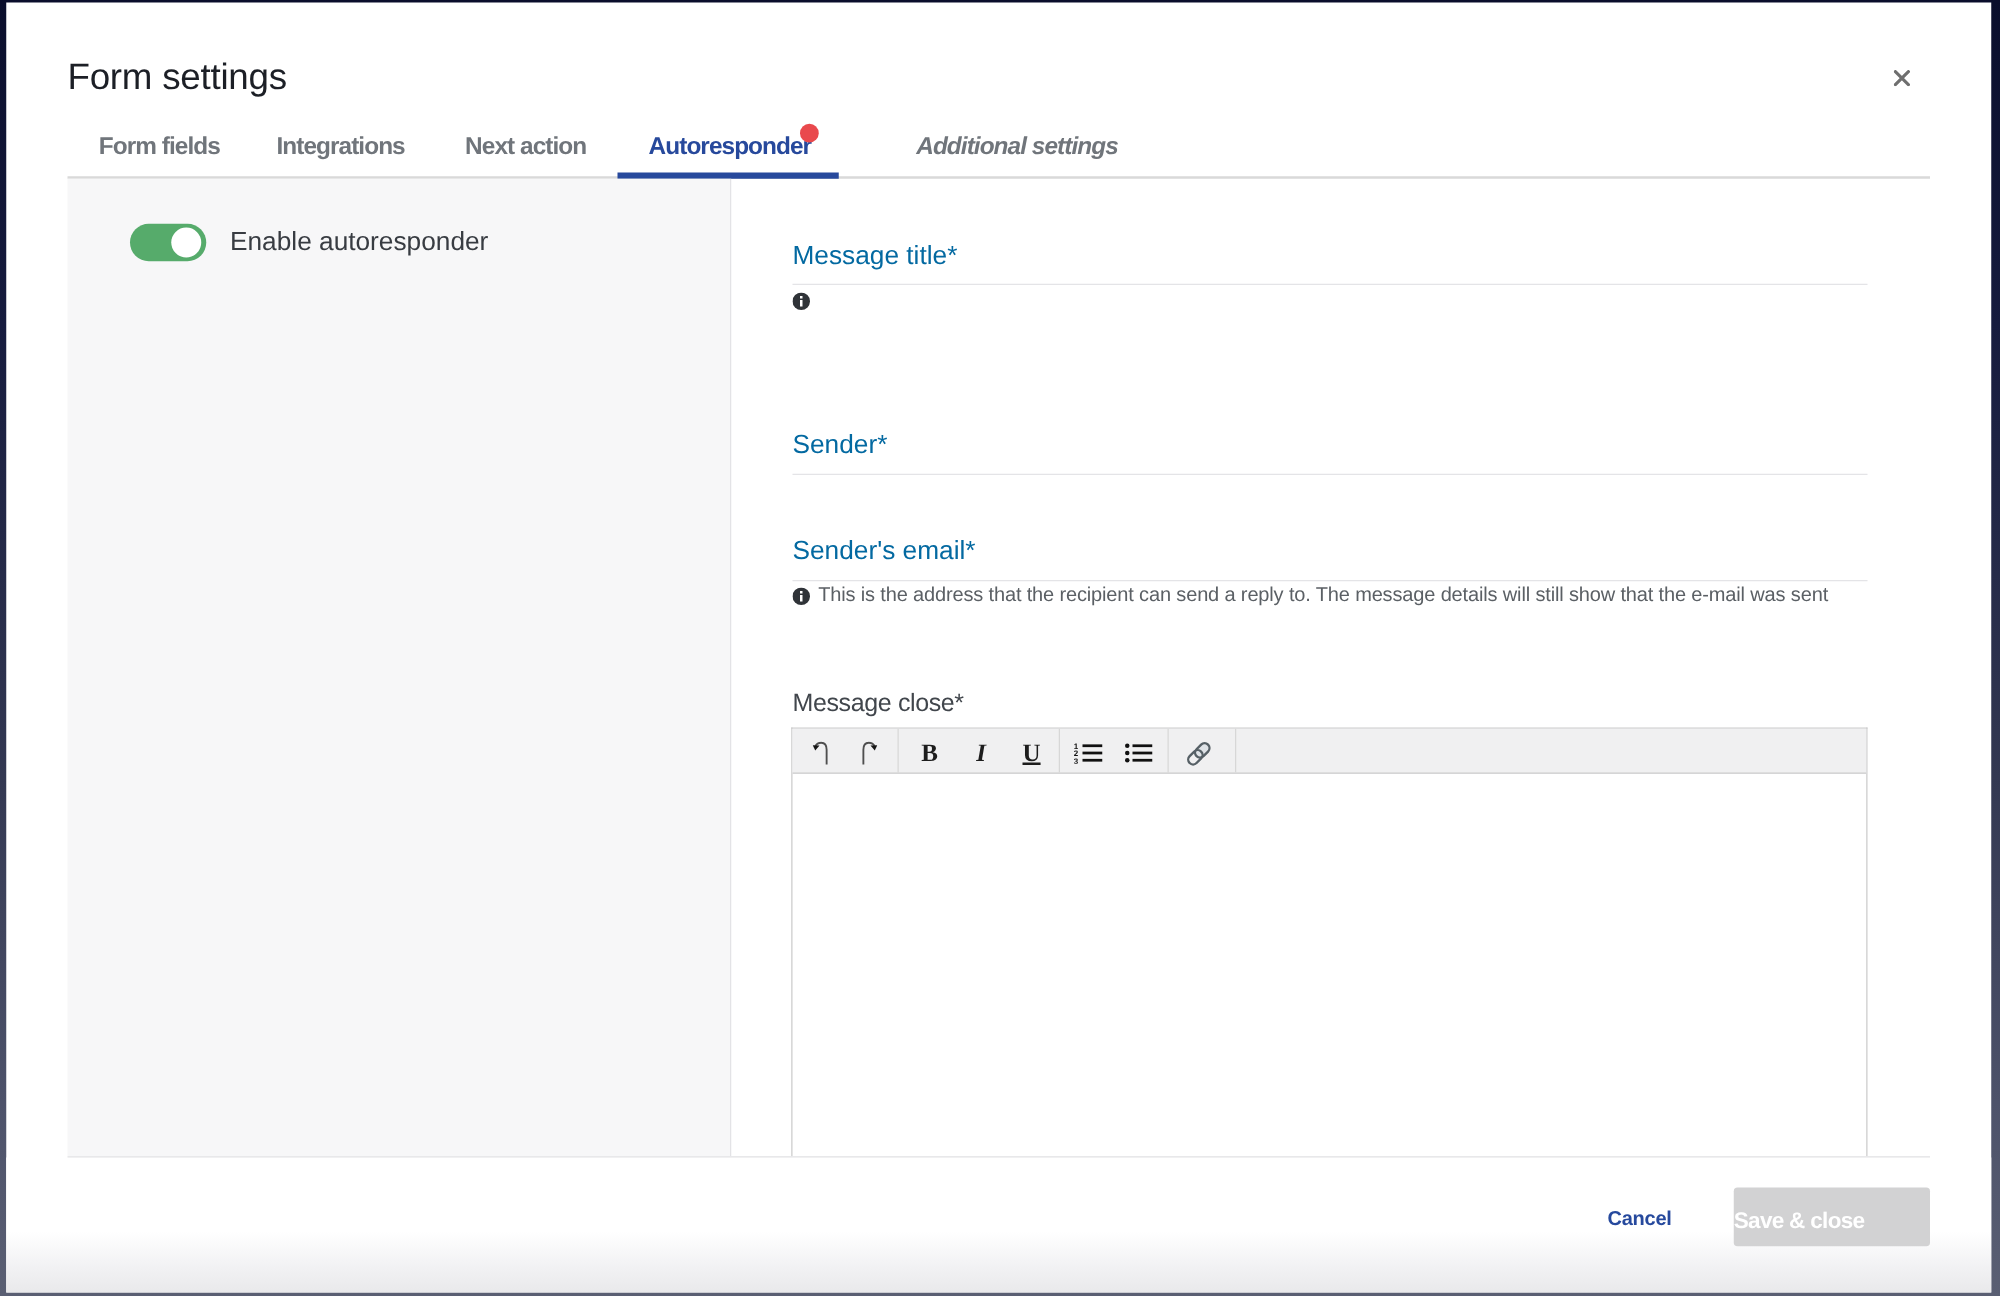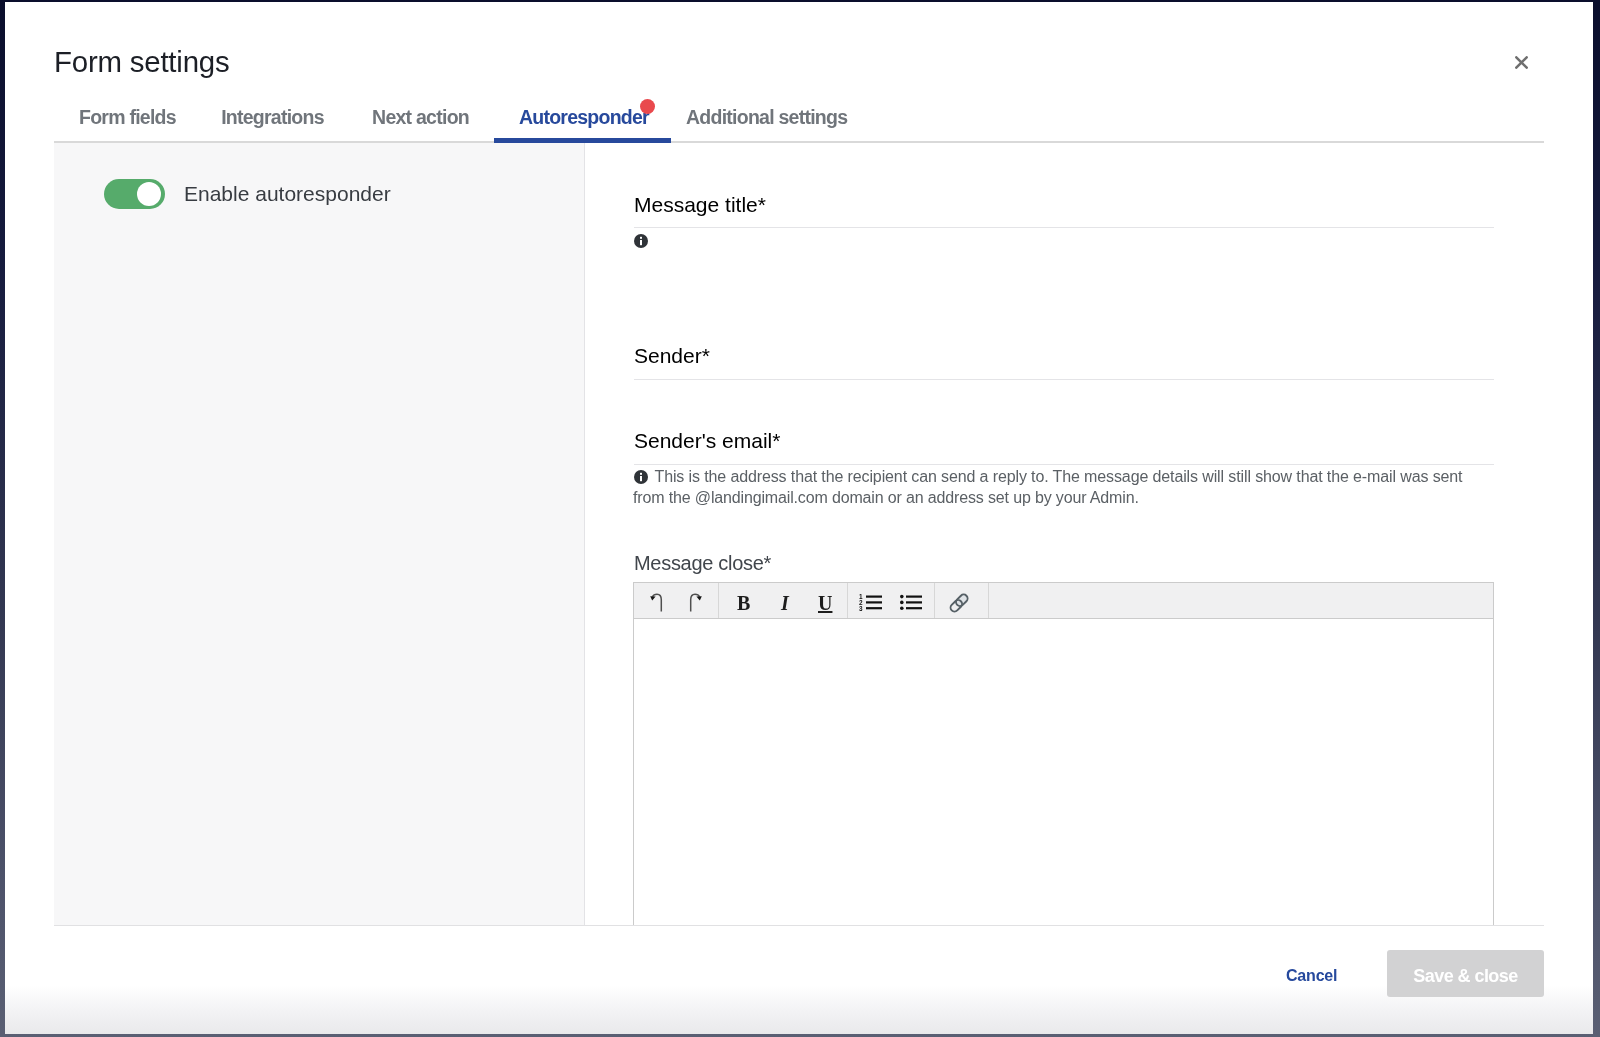--- a/index.html
+++ b/index.html
@@ -25,48 +25,48 @@
   .tabline { left:49px; top:139px; width:1490px; height:2px; background:#d9d9d9; }
   .tabblue { left:489px; top:136px; width:177px; height:5px; background:#27499c; }
   .reddot { left:635px; top:97px; width:15px; height:15px; border-radius:50%; background:#e9494d; }
   
   .leftpanel { left:49px; top:141px; width:530px; height:782px; background:#f7f7f8; }
   .vdivider { left:579px; top:141px; width:1px; height:782px; background:#e3e3e6; }
   .toggle { left:99px; top:177px; width:61px; height:30px; border-radius:15px; background:#56ab6b; }
   .knob { position:absolute; left:33px; top:3px; width:24px; height:24px; border-radius:50%; background:#fff; }
   .tlabel { left:179px; top:181px; font-size:21px; line-height:21px; color:#383c42; }
   
-  .ph { font-size:21px; line-height:21px; color:#000000; }
+  .ph { font-size:21px; line-height:21px; color:#0369a1; }
   .fline { height:1px; background:#e4e4e7; }
   .info { font-size:16px; line-height:20px; color:#5b6065; }
   .infoicon { width:14px; height:14px; }
   .mlabel { left:629px; top:551px; font-size:20px; line-height:20px; letter-spacing:-0.3px; color:#41464c; }
   
   .editor { left:628px; top:580px; width:861px; height:343px; border:1px solid #cbcbcb; border-bottom:none; background:#fff; }
   .toolbar { position:absolute; left:0; top:0; width:100%; height:36px; background:#f0f0f1; border-bottom:1px solid #cbcbcb; }
   .sep { position:absolute; top:0; width:1px; height:35px; background:#d7d7d7; }
   
   .botline { left:49px; top:923px; width:1490px; height:1px; background:#e1e1e3; }
   .footer { left:0px; top:924px; width:1588px; height:108px; background:linear-gradient(180deg, #ffffff 0%, #ffffff 55%, #f2f2f4 80%, #e9e9eb 100%); }
   .cancel { left:1281px; top:964.2px; font-size:16px; line-height:19px; letter-spacing:-0.2px; font-weight:bold; color:#26499d; }
   .savebtn { left:1382px; top:948px; width:157px; height:47px; background:#d2d2d3; border-radius:3px;
-             font-size:18px; line-height:53px; letter-spacing:-0.55px; font-weight:bold; color:#ffffff; text-align:center; }
+             font-size:18px; line-height:53px; letter-spacing:-0.55px; font-weight:bold; color:#ffffff; }
 </style>
 </head>
 <body>
 <div class="modal">
   <div class="abs title">Form settings</div>
   <svg class="abs closex" width="13" height="13" viewBox="0 0 13 13">
     <path d="M1.3 1.3 L11.7 11.7 M11.7 1.3 L1.3 11.7" stroke="#6f6f6f" stroke-width="2.5" stroke-linecap="round"></path>
   </svg>
   <div class="abs tab" style="left:74px;">Form fields</div>
   <div class="abs tab" style="left:216.2px;">Integrations</div>
   <div class="abs tab" style="left:367.1px;">Next action</div>
   <div class="abs tab active" style="left:513.9px;">Autoresponder</div>
-  <div class="abs tab" style="left:681px;">Additional settings</div>
+  <div class="abs tab" style="left:728px;font-style:italic;">Additional settings</div>
   <div class="abs tabline"></div>
   <div class="abs tabblue"></div>
   <div class="abs reddot"></div>
 
   <div class="abs leftpanel"></div>
   <div class="abs vdivider"></div>
   <div class="abs toggle">
       <div class="knob"></div>
     </div>
   <div class="abs tlabel">Enable autoresponder</div>
@@ -83,21 +83,20 @@
   <div class="abs fline" style="left:629px; top:377px; width:860px;"></div>
 
   <div class="abs ph" style="left:629px; top:428px;">Sender's email*</div>
   <div class="abs fline" style="left:629px; top:462px; width:860px;"></div>
   <svg class="abs infoicon" style="left:629px; top:468px;" viewBox="0 0 14 14">
     <circle cx="7" cy="7" r="7" fill="#2f3338"></circle>
     <rect x="6" y="6" width="2" height="5.2" fill="#fff"></rect>
     <rect x="6" y="2.8" width="2" height="2" fill="#fff"></rect>
   </svg>
   <div class="abs info" style="left:649.5px; top:465.2px; letter-spacing:-0.12px;">This is the address that the recipient can send a reply to. The message details will still show that the e-mail was sent</div>
-  <div class="abs info" style="left:628px; top:485.8px; letter-spacing:-0.15px;">from the @landingimail.com domain or an address set up by your Admin.</div>
 
   <div class="abs mlabel">Message close*</div>
   <div class="abs editor">
     <div class="toolbar">
       <div class="sep" style="left:84px;"></div>
       <div class="sep" style="left:213px;"></div>
       <div class="sep" style="left:300px;"></div>
       <div class="sep" style="left:354px;"></div>
 
       <svg class="abs" style="left:16px; top:10px;" width="13" height="19" viewBox="0 0 13 19">

